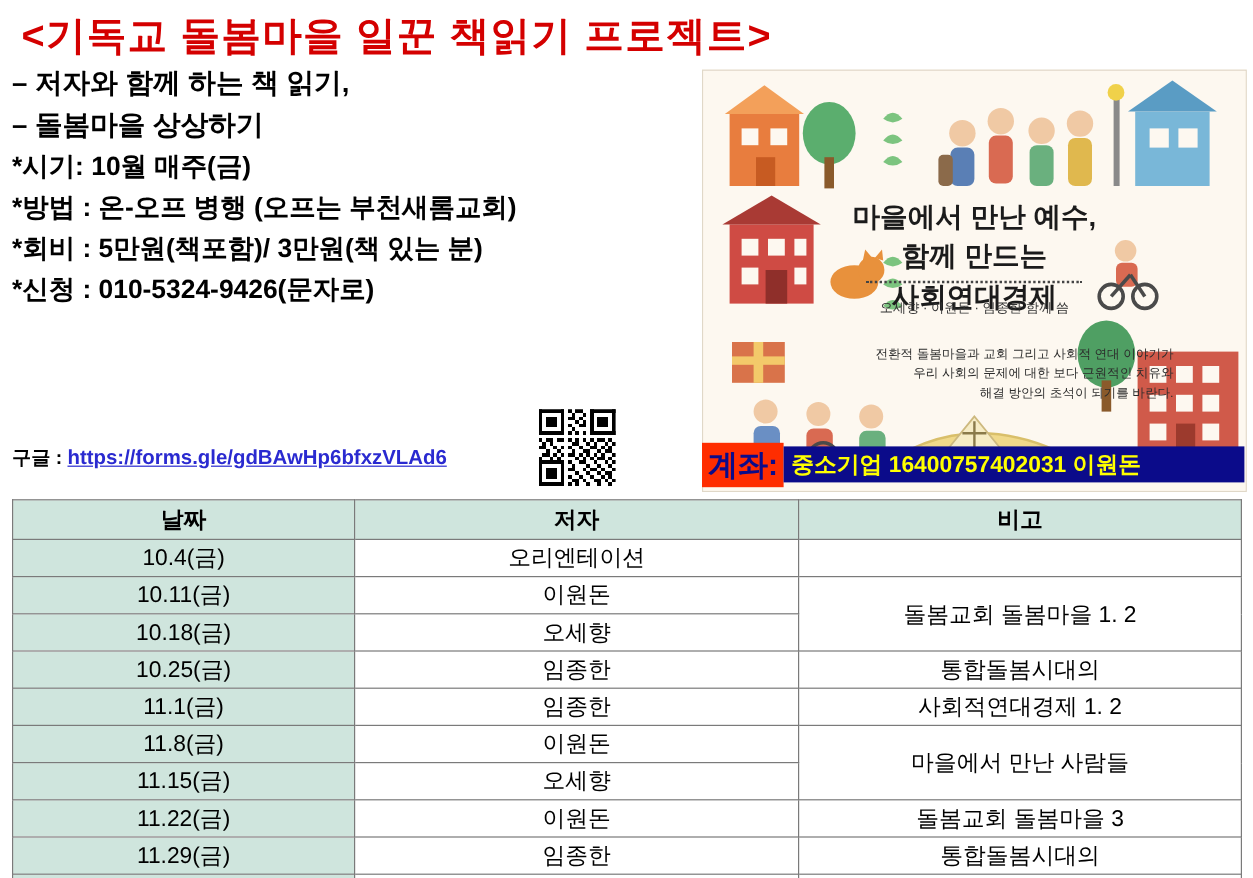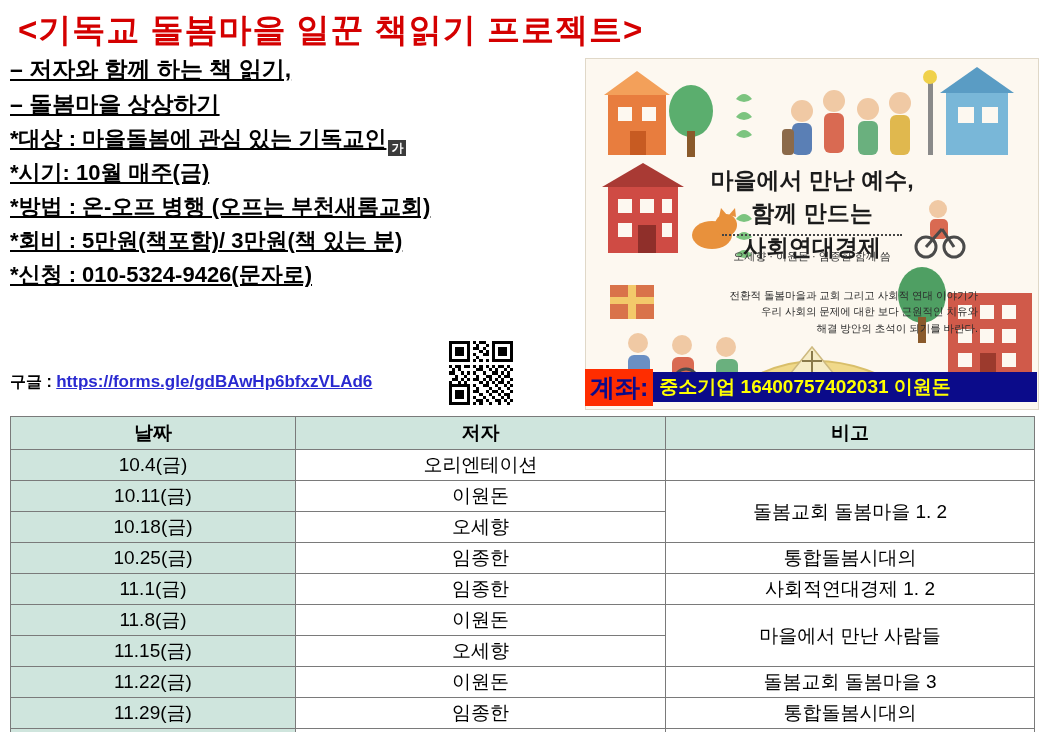--- a/index.html
+++ b/index.html
@@ -34,21 +34,20 @@
     left: 10px;
     top: 58px;
     width: 575px;
   }
   .info .line {
     font-size: 22px;
     font-weight: bold;
     line-height: 1.0;
     margin-bottom: 12px;
     white-space: nowrap;
-    text-decoration: underline;
   }
   .info .line.sub {
     padding-left: 74px;
     margin-top: -4px;
   }
   .info .line.bullet {
     font-size: 23px;
   }
   .cursor-badge {
     display: inline-block;
@@ -206,21 +205,20 @@
   .col-note { width: 369px; }
 </style>
 </head>
 <body>
 
 <div class="title">&lt;기독교 돌봄마을 일꾼 책읽기 프로젝트&gt;</div>
 
 <div class="info">
   <div class="line bullet">– 저자와 함께 하는 책 읽기,</div>
   <div class="line bullet">– 돌봄마을 상상하기</div>
-  <div class="line"><span>*대상 : 마을돌봄에 관심 있는 기독교인</span><span class="cursor-badge">가</span></div>
   <div class="line">*시기:  10월 매주(금)</div>
   <div class="line">*방법 : 온-오프 병행 (오프는 부천새롬교회)</div>
   <div class="line">*회비 : 5만원(책포함)/ 3만원(책 있는 분)</div>
   <div class="line">*신청 : 010-5324-9426(문자로)</div>
 </div>
 
 <div class="google-line">
   <span>구글 :</span>
   <a class="url" href="#">https://forms.gle/gdBAwHp6bfxzVLAd6</a>
 </div>

